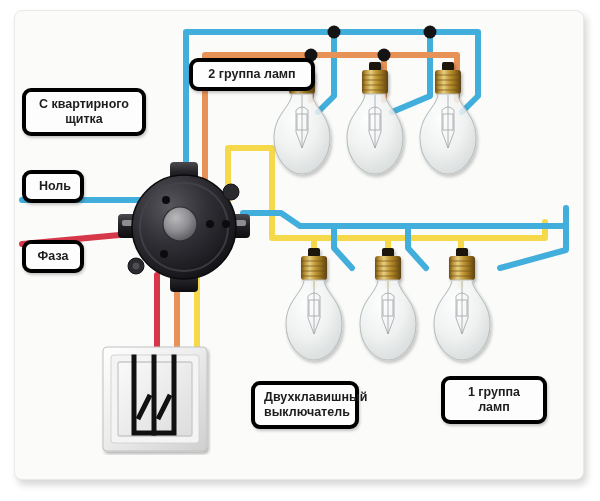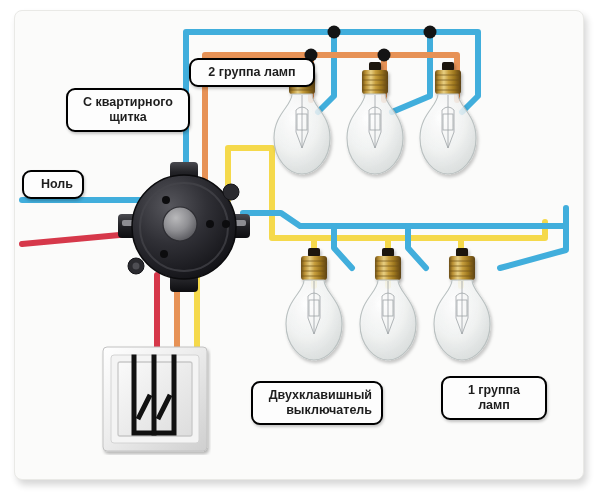--- a/index.html
+++ b/index.html
@@ -32,38 +32,38 @@
   #canvas {
     position: absolute;
     left: 0; top: 0;
     width: 600px;
     height: 501px;
   }
   
   .label {
     position: absolute;
     background: #fdfdfd;
-    border: 2px solid #000000;
+    border: 4px solid #000000;
     border-radius: 9px;
     box-shadow: 1px 2px 3px rgba(0,0,0,0.22);
     color: #1d1d1d;
     font-weight: bold;
     font-size: 12.5px;
     line-height: 15px;
     text-align: center;
     padding: 5px 9px;
     white-space: pre-line;
     box-sizing: border-box;
   }
-  #label-panel   { left: 22px;  top: 88px;  width: 124px; margin-left: 44px; }
+  #label-panel   { left: 22px;  top: 88px;  width: 124px; }
   #label-neutral { left: 22px;  top: 170px; width: 62px; text-align: right;  }
   #label-phase   { left: 22px;  top: 240px; width: 62px;  }
   #label-group2  { left: 189px; top: 58px;  width: 126px; }
   #label-group1  { left: 441px; top: 376px; width: 106px; }
-  #label-switch  { left: 251px; top: 381px; width: 132px; text-align: right; }
+  #label-switch  { left: 251px; top: 381px; width: 108px; text-align: right; }
 
   
   #jbox {
     position: absolute;
     left: 118px; top: 162px;
     width: 132px; height: 130px;
   }
   
   .lamp {
     position: absolute;
@@ -357,20 +357,21 @@
       <path d="M38 72 L48 52"></path>
       <path d="M58 72 L68 52"></path>
     </g>
   </svg>
 
   <div class="label" id="label-panel">С квартирного
 щитка</div>
 
   <div class="label" id="label-neutral">Ноль</div>
 
+  <div class="label" id="label-phase">Фаза</div>
 
   <div class="label" id="label-group2">2 группа ламп</div>
 
   <div class="label" id="label-group1">1 группа ламп</div>
 
   <div class="label" id="label-switch">Двухклавишный
 выключатель</div>
 
 </div>
 

